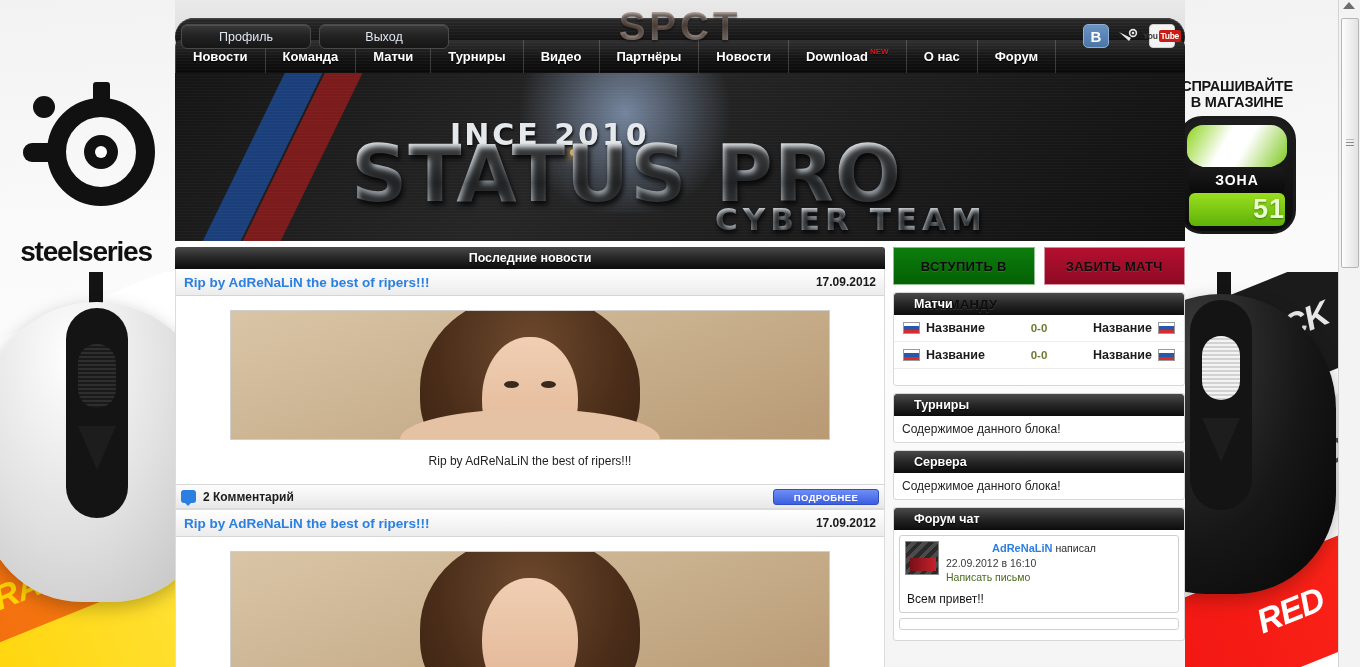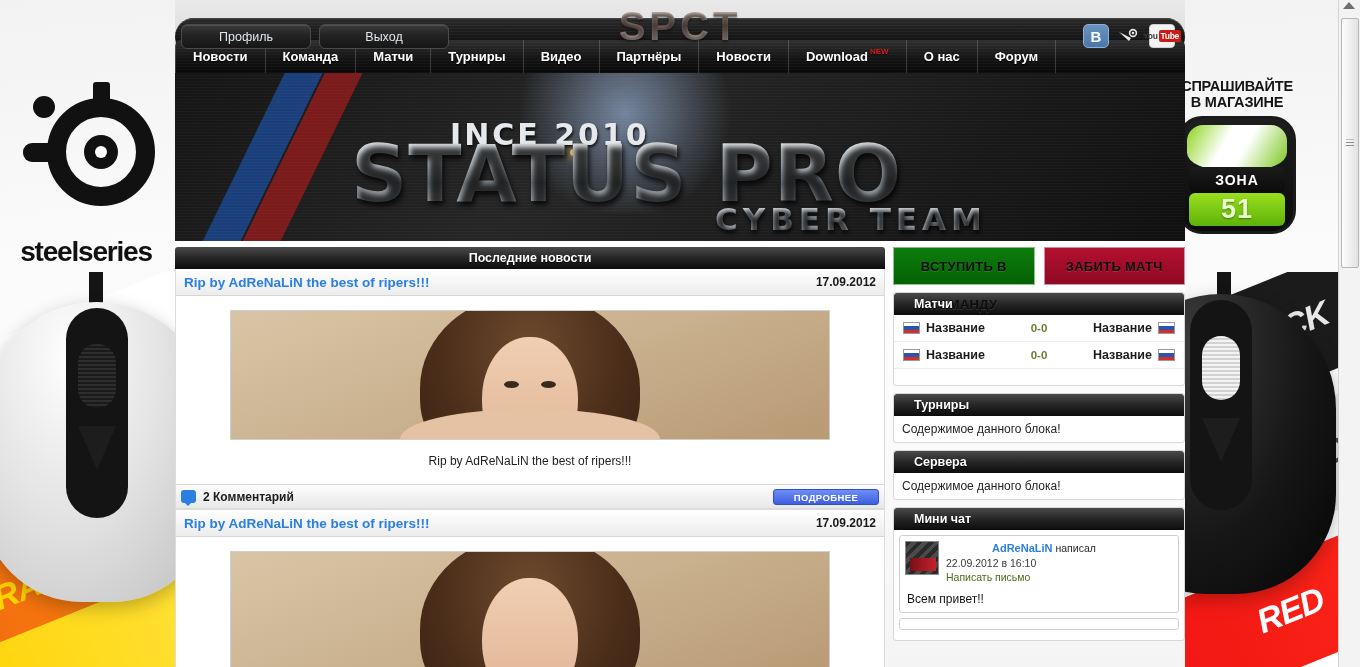--- a/index.html
+++ b/index.html
@@ -351,21 +351,21 @@
       <div style="font-size:14.5px;font-weight:bold;color:#151515;line-height:1.12;letter-spacing:-.2px;">В МАГАЗИНЕ</div>
       <div style="margin:6px auto 0;width:118px;height:118px;border-radius:24px;
                   background:linear-gradient(#1e1e1e,#0b0b0b);border:3px solid #1a1a1a;position:relative;overflow:hidden;">
         <div style="position:absolute;left:6px;top:6px;right:6px;height:46px;border-radius:16px 16px 40% 40%;
                     background:linear-gradient(120deg,#8dd41c 0%,#ffffff 38%,#ffffff 56%,#78c514 100%);"></div>
         <div style="position:absolute;left:8px;top:48px;right:8px;height:26px;border-radius:6px;
                     background:linear-gradient(#1b1b1b,#0a0a0a);display:flex;align-items:center;justify-content:center;">
           <span style="color:#fff;font-size:14px;font-weight:900;letter-spacing:1px;">ЗОНА</span>
         </div>
         <div style="position:absolute;left:8px;top:74px;right:8px;bottom:5px;border-radius:6px;
-                    background:linear-gradient(#9ade1e,#5fb209);display:flex;align-items:center;justify-content:center;">
+                    background:linear-gradient(#9ade1e,#5fb209);display:flex;align-items:center;justify-content:flex-end;">
           <span style="color:#eaffd0;font-size:27px;font-weight:900;letter-spacing:1px;text-shadow:0 1px 2px rgba(0,0,0,.4);">51</span>
         </div>
       </div>
     </div>
   </div>
 
   <div class="site">
 
     <div class="topbar">
       <div class="topbar-strip"></div>
@@ -539,21 +539,21 @@
           <div class="blk-title left">Турниры</div>
           <div class="panel-body">Содержимое данного блока!</div>
         </div>
 
         <div class="panel">
           <div class="blk-title left">Сервера</div>
           <div class="panel-body">Содержимое данного блока!</div>
         </div>
 
         <div class="panel">
-          <div class="blk-title left">Мини чат</div>
+          <div class="blk-title left">Форум чат</div>
           <div class="chat-wrap">
 
             <div class="chat-msg">
               <div class="chat-top">
                 <div class="chat-ava"></div>
                 <div class="chat-meta">
                   <div>
                     <span class="chat-user">AdReNaLiN</span>
                     <span class="chat-user-suffix">написал</span>
                   </div>

